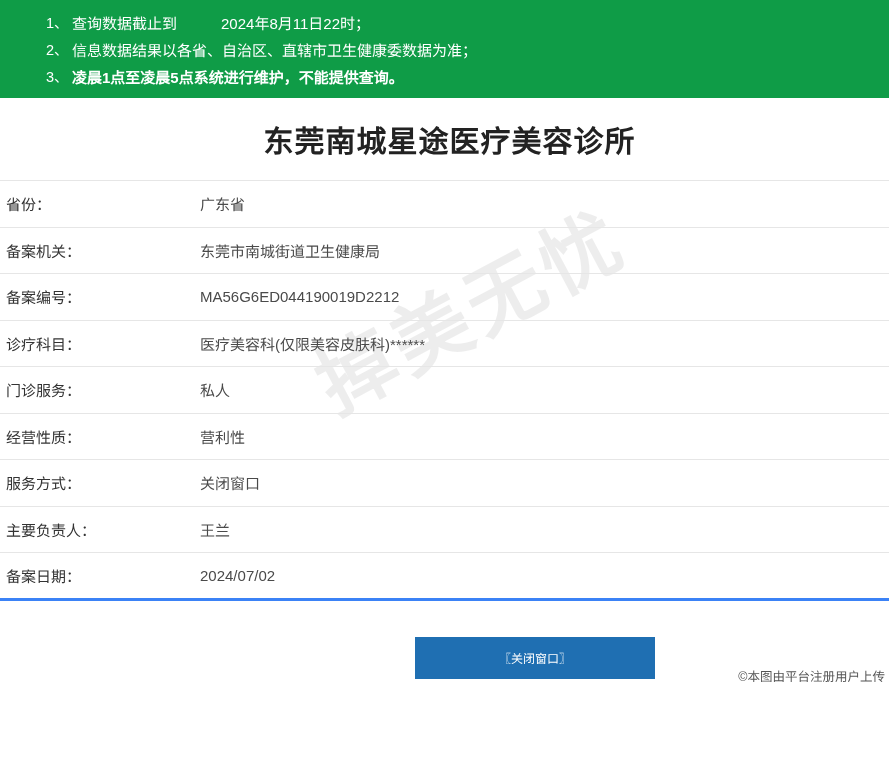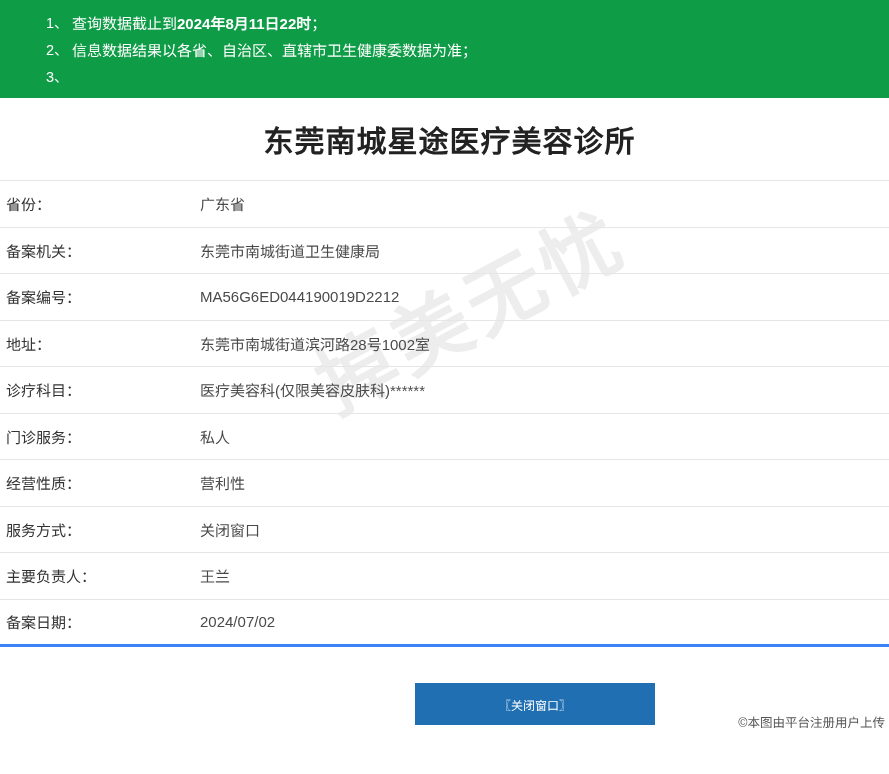--- a/index.html
+++ b/index.html
@@ -33,21 +33,22 @@
   }
   .notice-index {
     width: 26px;
     flex: none;
     font-size: 14.5px;
   }
   .notice-text {
     white-space: nowrap;
   }
   .notice-text b {
-    font-weight: bold;
+    font-weight: normal;
+    margin-left: 44px;
   }
 
   
   .title-wrap {
     height: 82px;
     display: flex;
     align-items: center;
     justify-content: center;
   }
   .page-title {
@@ -144,21 +145,21 @@
   <div class="notice-line">
     <span class="notice-index">1、</span>
     <span class="notice-text"><span>查询数据截止到</span><b>2024年8月11日22时</b><span>；</span></span>
   </div>
   <div class="notice-line">
     <span class="notice-index">2、</span>
     <span class="notice-text">信息数据结果以各省、自治区、直辖市卫生健康委数据为准；</span>
   </div>
   <div class="notice-line">
     <span class="notice-index">3、</span>
-    <span class="notice-text" style="font-weight:bold;margin-top:44px;">凌晨1点至凌晨5点系统进行维护，不能提供查询。</span>
+    <span class="notice-text" style="font-weight:bold;">凌晨1点至凌晨5点系统进行维护，不能提供查询。</span>
   </div>
 </div>
 
 <div class="title-wrap">
   <div class="page-title">东莞南城星途医疗美容诊所</div>
 </div>
 
 <div class="watermark">掉美无忧</div>
 
 <table class="info-table">
@@ -167,24 +168,20 @@
       <td class="label-cell">省份：</td>
       <td class="value-cell">广东省</td>
     </tr>
     <tr>
       <td class="label-cell">备案机关：</td>
       <td class="value-cell">东莞市南城街道卫生健康局</td>
     </tr>
     <tr>
       <td class="label-cell">备案编号：</td>
       <td class="value-cell">MA56G6ED044190019D2212</td>
-    </tr>
-    <tr>
-      <td class="label-cell">地址：</td>
-      <td class="value-cell">东莞市南城街道滨河路28号1002室</td>
     </tr>
     <tr>
       <td class="label-cell">诊疗科目：</td>
       <td class="value-cell">医疗美容科(仅限美容皮肤科)******</td>
     </tr>
     <tr>
       <td class="label-cell">门诊服务：</td>
       <td class="value-cell">私人</td>
     </tr>
     <tr>

